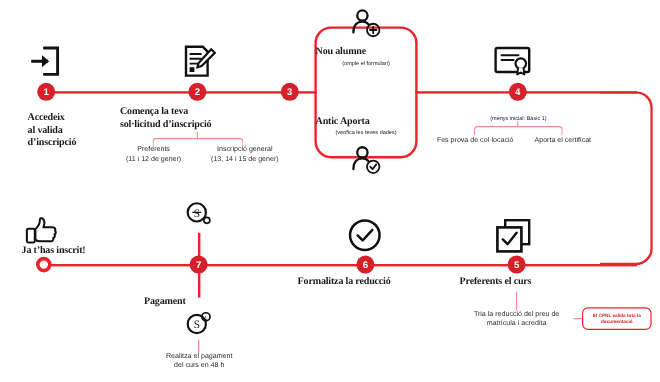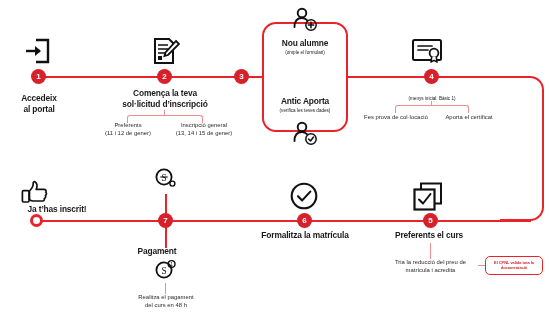--- a/index.html
+++ b/index.html
@@ -49,23 +49,23 @@
     z-index: 6;
   }
 
   
   .title {
     position: absolute;
     font-size: 8.4px;
     font-weight: bold;
     color: #1a1a1a;
     line-height: 10.5px;
-    text-align: center;
     letter-spacing: -0.15px;
     z-index: 5;
+    font-family: Liberation Serif, serif;
   }
   .subtitle {
     position: absolute;
     font-size: 4.6px;
     color: #1a1a1a;
     line-height: 6px;
     text-align: center;
     z-index: 5;
   }
   .small {
@@ -114,23 +114,24 @@
   <div class="track h-line" style="left:36px; top:220px; width:495px;"></div>
 
   <div class="icon" style="left:23px; top:36px;">
     <svg width="30" height="30" viewBox="0 0 30 30">
       <path d="M13 4 H25 V26 H13" fill="none" stroke="#111" stroke-width="2.4"></path>
       <path d="M3 15 H17" fill="none" stroke="#111" stroke-width="2.4"></path>
       <path d="M12 10 L18 15 L12 20 Z" fill="#111"></path>
     </svg>
   </div>
   <div class="node" style="left:31px; top:69px;"><span>1</span></div>
-  <div class="title" style="left:0px; top:93px; width:78px;">
+  <div class="title" style="left:0px; top:93px; width:78px;padding-left:23px;">
     <div>Accedeix</div>
-    <div>al portal</div>
+    <div>al valida</div>
+    <div>d’inscripció</div>
   </div>
 
   <div class="icon" style="left:150px; top:36px;">
     <svg width="30" height="30" viewBox="0 0 30 30">
       <path d="M5 3 H19 L23 7 V27 H5 Z" fill="none" stroke="#111" stroke-width="2"></path>
       <path d="M8 9 H18 M8 13 H18 M8 17 H15" stroke="#111" stroke-width="1.6"></path>
       <rect x="8" y="20" width="4" height="4" fill="#111"></rect>
       <path d="M26 5 L29 8 L18 19 L14.5 20 L15.5 16.5 Z" fill="#fff" stroke="#111" stroke-width="1.8"></path>
     </svg>
   </div>
@@ -215,21 +216,21 @@
     <div>documentació</div>
   </div>
 
   <div class="icon" style="left:289px; top:181px;">
     <svg width="30" height="30" viewBox="0 0 30 30">
       <circle cx="15" cy="15" r="12.3" fill="none" stroke="#111" stroke-width="2.1"></circle>
       <path d="M9 15.2 L13.2 19.4 L21.3 10.6" fill="none" stroke="#111" stroke-width="2.1" stroke-linecap="round" stroke-linejoin="round"></path>
     </svg>
   </div>
   <div class="node" style="left:297px; top:213px;"><span>6</span></div>
-  <div class="title" style="left:248px; top:230px; width:114px;">Formalitza la matrícula</div>
+  <div class="title" style="left:248px; top:230px; width:114px;">Formalitza la reducció</div>
 
   <div class="icon" style="left:154px; top:167px;">
     <svg width="24" height="24" viewBox="0 0 24 24">
       <circle cx="10" cy="10" r="7.6" fill="none" stroke="#111" stroke-width="1.8"></circle>
       <text x="10" y="13.6" font-size="9.4" font-family="Liberation Serif, serif" text-anchor="middle" fill="#111">S</text>
       <path d="M6.3 10 H13.7" stroke="#111" stroke-width="1.1"></path>
       <circle cx="18.4" cy="16.6" r="2.5" fill="none" stroke="#111" stroke-width="1.4"></circle>
     </svg>
   </div>
   <div class="track v-line" style="left:165px; top:194px; height:26px;"></div>

